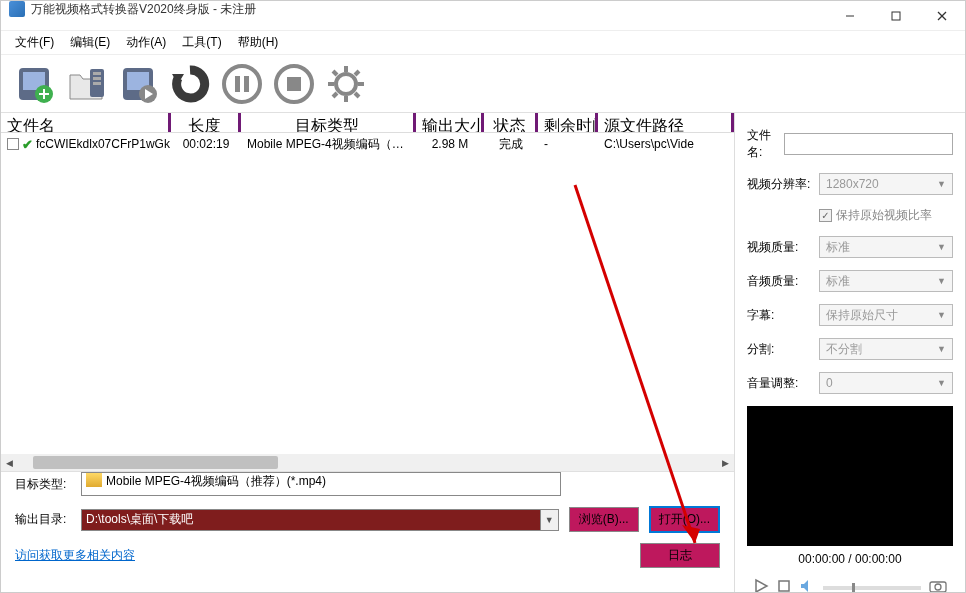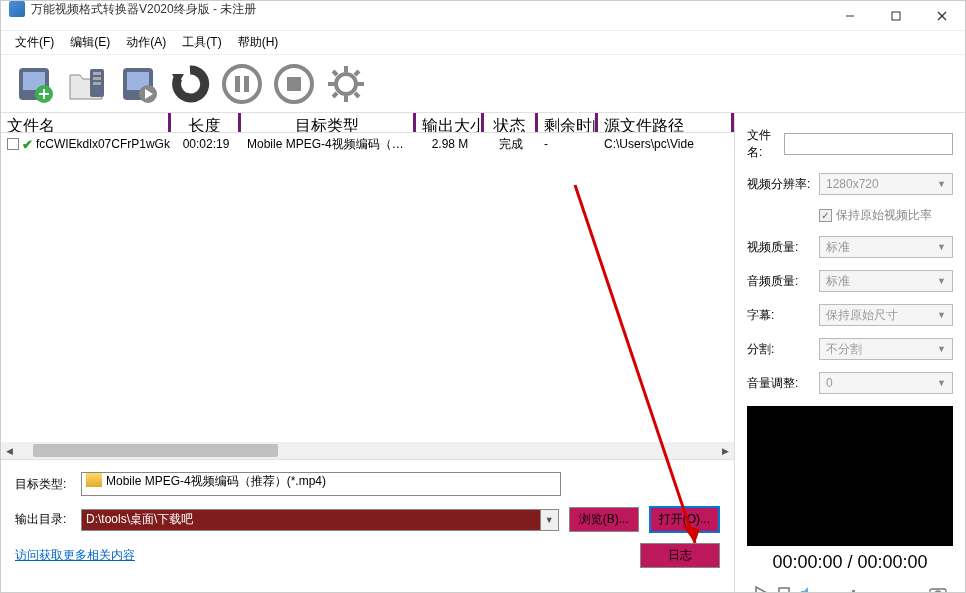--- a/index.html
+++ b/index.html
@@ -38,21 +38,21 @@
     .td { padding: 2px 6px; font-size: 12px; white-space: nowrap; overflow: hidden; text-overflow: ellipsis; }
     .td.c-name { display: flex; align-items: center; gap: 3px; }
     .check { width: 12px; height: 12px; border: 1px solid #888; flex-shrink: 0; }
     .tick { color: #2a9d2a; font-size: 13px; font-weight: bold; flex-shrink: 0; }
     
     .hscroll { height: 17px; background: #f0f0f0; display: flex; }
     .hscroll-track { flex: 1; background: #f0f0f0; position: relative; }
     .hscroll-thumb { position: absolute; left: 15px; top: 2px; width: 35%; height: 13px; background: #c0c0c0; border-radius: 2px; }
     .hscroll-btn { width: 17px; height: 17px; display: flex; align-items: center; justify-content: center; background: #f0f0f0; font-size: 9px; color: #555; }
     
-    .bottom-area { padding: 12px 14px 8px 14px; background: #fff; border-top: 1px solid #e0e0e0; }
+    .bottom-area { padding: 0 14px 8px 14px; background: #fff; border-top: 1px solid #e0e0e0; }
     .brow { display: flex; align-items: center; margin-bottom: 10px; gap: 10px; }
     .blabel { width: 56px; font-size: 12px; }
     .type-box { flex: 1; max-width: 480px; height: 24px; border: 1px solid #888; display: flex; align-items: flex-start; padding: 0 4px; background: #fff; }
     .type-icon { width: 16px; height: 14px; background: linear-gradient(#ffd966, #e0aa30); margin-right: 4px; flex-shrink:0; }
     .outdir-box { flex: 1; max-width: 480px; height: 22px; border: 1px solid #888; display: flex; background: #fff; }
     .outdir-val { flex: 1; padding: 0 4px; background: #7f1d1d; color: #fff; display: flex; align-items: center; font-size: 12px; }
     .outdir-dd { width: 18px; border-left: 1px solid #888; display: flex; align-items: center; justify-content: center; font-size: 9px; color: #555; background: #f0f0f0; }
     .btn { padding: 3px 8px; border: 1px solid #888; background: #be185d; cursor: pointer; font-size: 12px; min-width: 70px; text-align: center; }
     .btn.highlight { border: 2px solid #0078d7; }
     .link { color: #0066cc; text-decoration: underline; cursor: pointer; font-size: 12px; }
@@ -62,21 +62,21 @@
     .rlabel { width: 72px; font-size: 12px; }
     .rfield { flex: 1; height: 22px; border: 1px solid #aaa; padding: 0 6px; font-size: 12px; background: #fff; }
     .rselect { flex: 1; height: 22px; border: 1px solid #bbb; background: #f5f5f5; color: #888; padding: 0 6px; font-size: 12px; display: flex; align-items: center; justify-content: space-between; }
     .rselect.light { color: #999; }
     .chev { font-size: 9px; color: #888; }
     .checkbox-row { display: flex; align-items: center; padding-left: 72px; gap: 4px; font-size: 12px; color: #888; }
     .cbx { width: 13px; height: 13px; border: 1px solid #999; background: #f0f0f0; display: flex; align-items: center; justify-content: center; font-size: 10px; color: #666; }
     
     .preview { margin-top: auto; }
     .preview-box { width: 100%; height: 140px; background: #000; }
-    .time-row { text-align: center; font-size: 18px; padding: 6px 0; }
+    .time-row { text-align: center; font-size: 12px; padding: 6px 0; }
     .player-controls { display: flex; align-items: center; justify-content: space-between; padding: 4px 2px; }
     .pctr { cursor: pointer; font-size: 15px; color: #555; padding: 2px 4px; }
     
     .arrow-annotation { position: absolute; pointer-events: none; }
   </style>
 </head>
 <body>
 
 <div class="window">
   <div class="titlebar">

